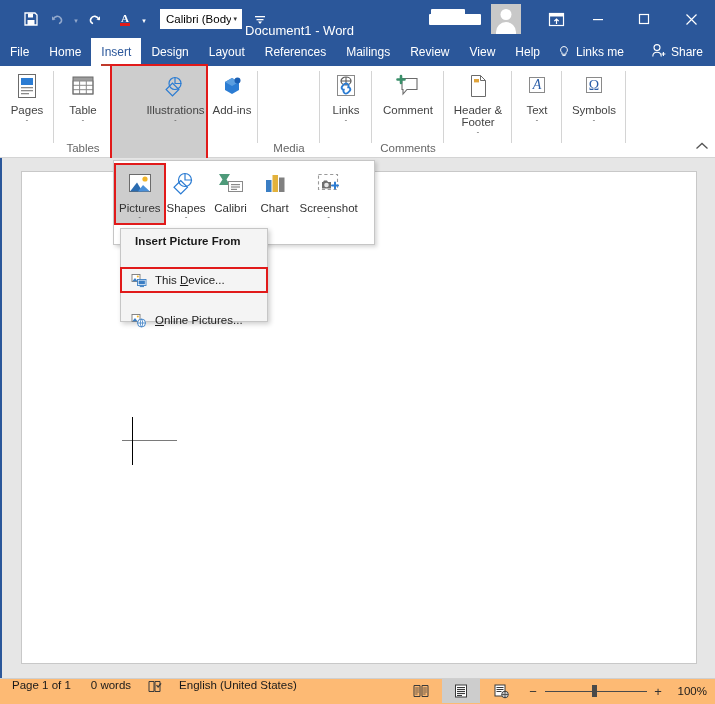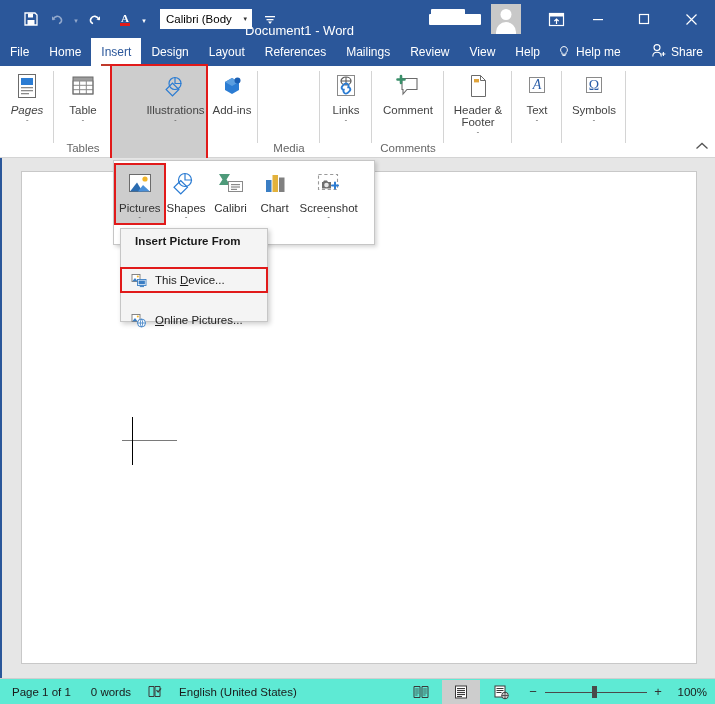--- a/index.html
+++ b/index.html
@@ -31,21 +31,21 @@
   .qat-btn.dim { color: #93a9cc; }
   .qat-caret {
     width: 12px; height: 26px;
     display: flex; align-items: flex-end; justify-content: center;
     padding-bottom: 7px;
     font-size: 7px; color: #ffffff;
   }
   .qat-caret.dim { color: #93a9cc; }
   .fontbox {
     margin-left: 10px;
-    width: 92px; height: 20px;
+    width: 82px; height: 20px;
     background: #ffffff;
     border: 1px solid #ffffff;
     display: flex; align-items: center;
     padding: 0 4px 0 5px;
     font-size: 11.5px; color: #000000;
     position: relative;
   }
   .fontbox .fname { flex: 1; white-space: nowrap; overflow: hidden; }
   .fontbox .fcaret { font-size: 7px; color: #333; padding-left: 2px;}
   .qat-more {
@@ -253,23 +253,23 @@
     margin-top: 16px;
   }
   .ctxitem.sel { outline: 2px solid #e11a1a; outline-offset: -1px; }
   .ctx-icon { width: 16px; height: 16px; display:flex; align-items:center; justify-content:center; }
   .ul { text-decoration: underline; }
 
   
   .statusbar {
     position: absolute; left: 0; bottom: 0;
     width: 715px; height: 26px;
-    background: #5eead4;
+    background: #fdba74;
     border-top: 1px solid #cfcfcf;
-    display: flex; align-items: center;
+    display: flex; align-items: flex-start;
     font-size: 11.5px; color: #1a1a1a;
   }
   .sb-item { padding: 0 10px; white-space: nowrap; display:flex; align-items:center; gap:5px;}
   .sb-right { margin-left: auto; display: flex; align-items: center; padding-right: 8px; gap: 2px; }
   .viewbtn {
     width: 38px; height: 24px;
     display: flex; align-items: center; justify-content: center;
   }
   .viewbtn.active { background: #cdcdcd; }
   .zoomwrap { display: flex; align-items: center; gap: 6px; padding: 0 6px; }
@@ -407,38 +407,38 @@
     <div class="tab">
         <span>Help</span>
       </div>
     <div class="bulb">
       <svg width="14" height="16" viewBox="0 0 14 16">
         <path d="M7 1.6a4 4 0 0 0-2.4 7.2v1.8h4.8V8.8A4 4 0 0 0 7 1.6z" fill="none" stroke="#fff" stroke-width="1.1"></path>
         <rect x="5.2" y="11.6" width="3.6" height="1.1" fill="#fff"></rect>
       </svg>
     </div>
     <div class="tab tellme-tab">
-        <span>Help me</span>
+        <span>Links me</span>
       </div>
     <div class="share-area">
       <span>
         <svg width="16" height="15" viewBox="0 0 16 15">
           <circle cx="6" cy="4.6" r="3" fill="none" stroke="#fff" stroke-width="1.1"></circle>
           <path d="M1.8 13.6c0-2.6 1.9-4.3 4.2-4.3s4.2 1.7 4.2 4.3" fill="none" stroke="#fff" stroke-width="1.1"></path>
           <path d="M12.4 9v4M10.4 11h4" stroke="#fff" stroke-width="1.1"></path>
         </svg>
       </span>
       <span>Share</span>
     </div>
   </div>
 
   <div class="ribbon">
     <div class="rgroups">
 
-      <div class="rgroup" style="width:54px;font-style:italic;">
+      <div class="rgroup" style="width:54px;">
         <div class="rbtn">
           <div class="ricon">
             <svg width="28" height="28" viewBox="0 0 28 28">
               <rect x="5.5" y="2.5" width="17" height="23" fill="#fff" stroke="#6b6b6b" stroke-width="1"></rect>
               <rect x="8" y="6" width="12" height="7" fill="#2b7cd3"></rect>
               <rect x="8" y="15" width="12" height="1.3" fill="#8a8a8a"></rect>
               <rect x="8" y="18" width="12" height="1.3" fill="#8a8a8a"></rect>
               <rect x="8" y="21" width="8" height="1.3" fill="#8a8a8a"></rect>
             </svg>
           </div>

